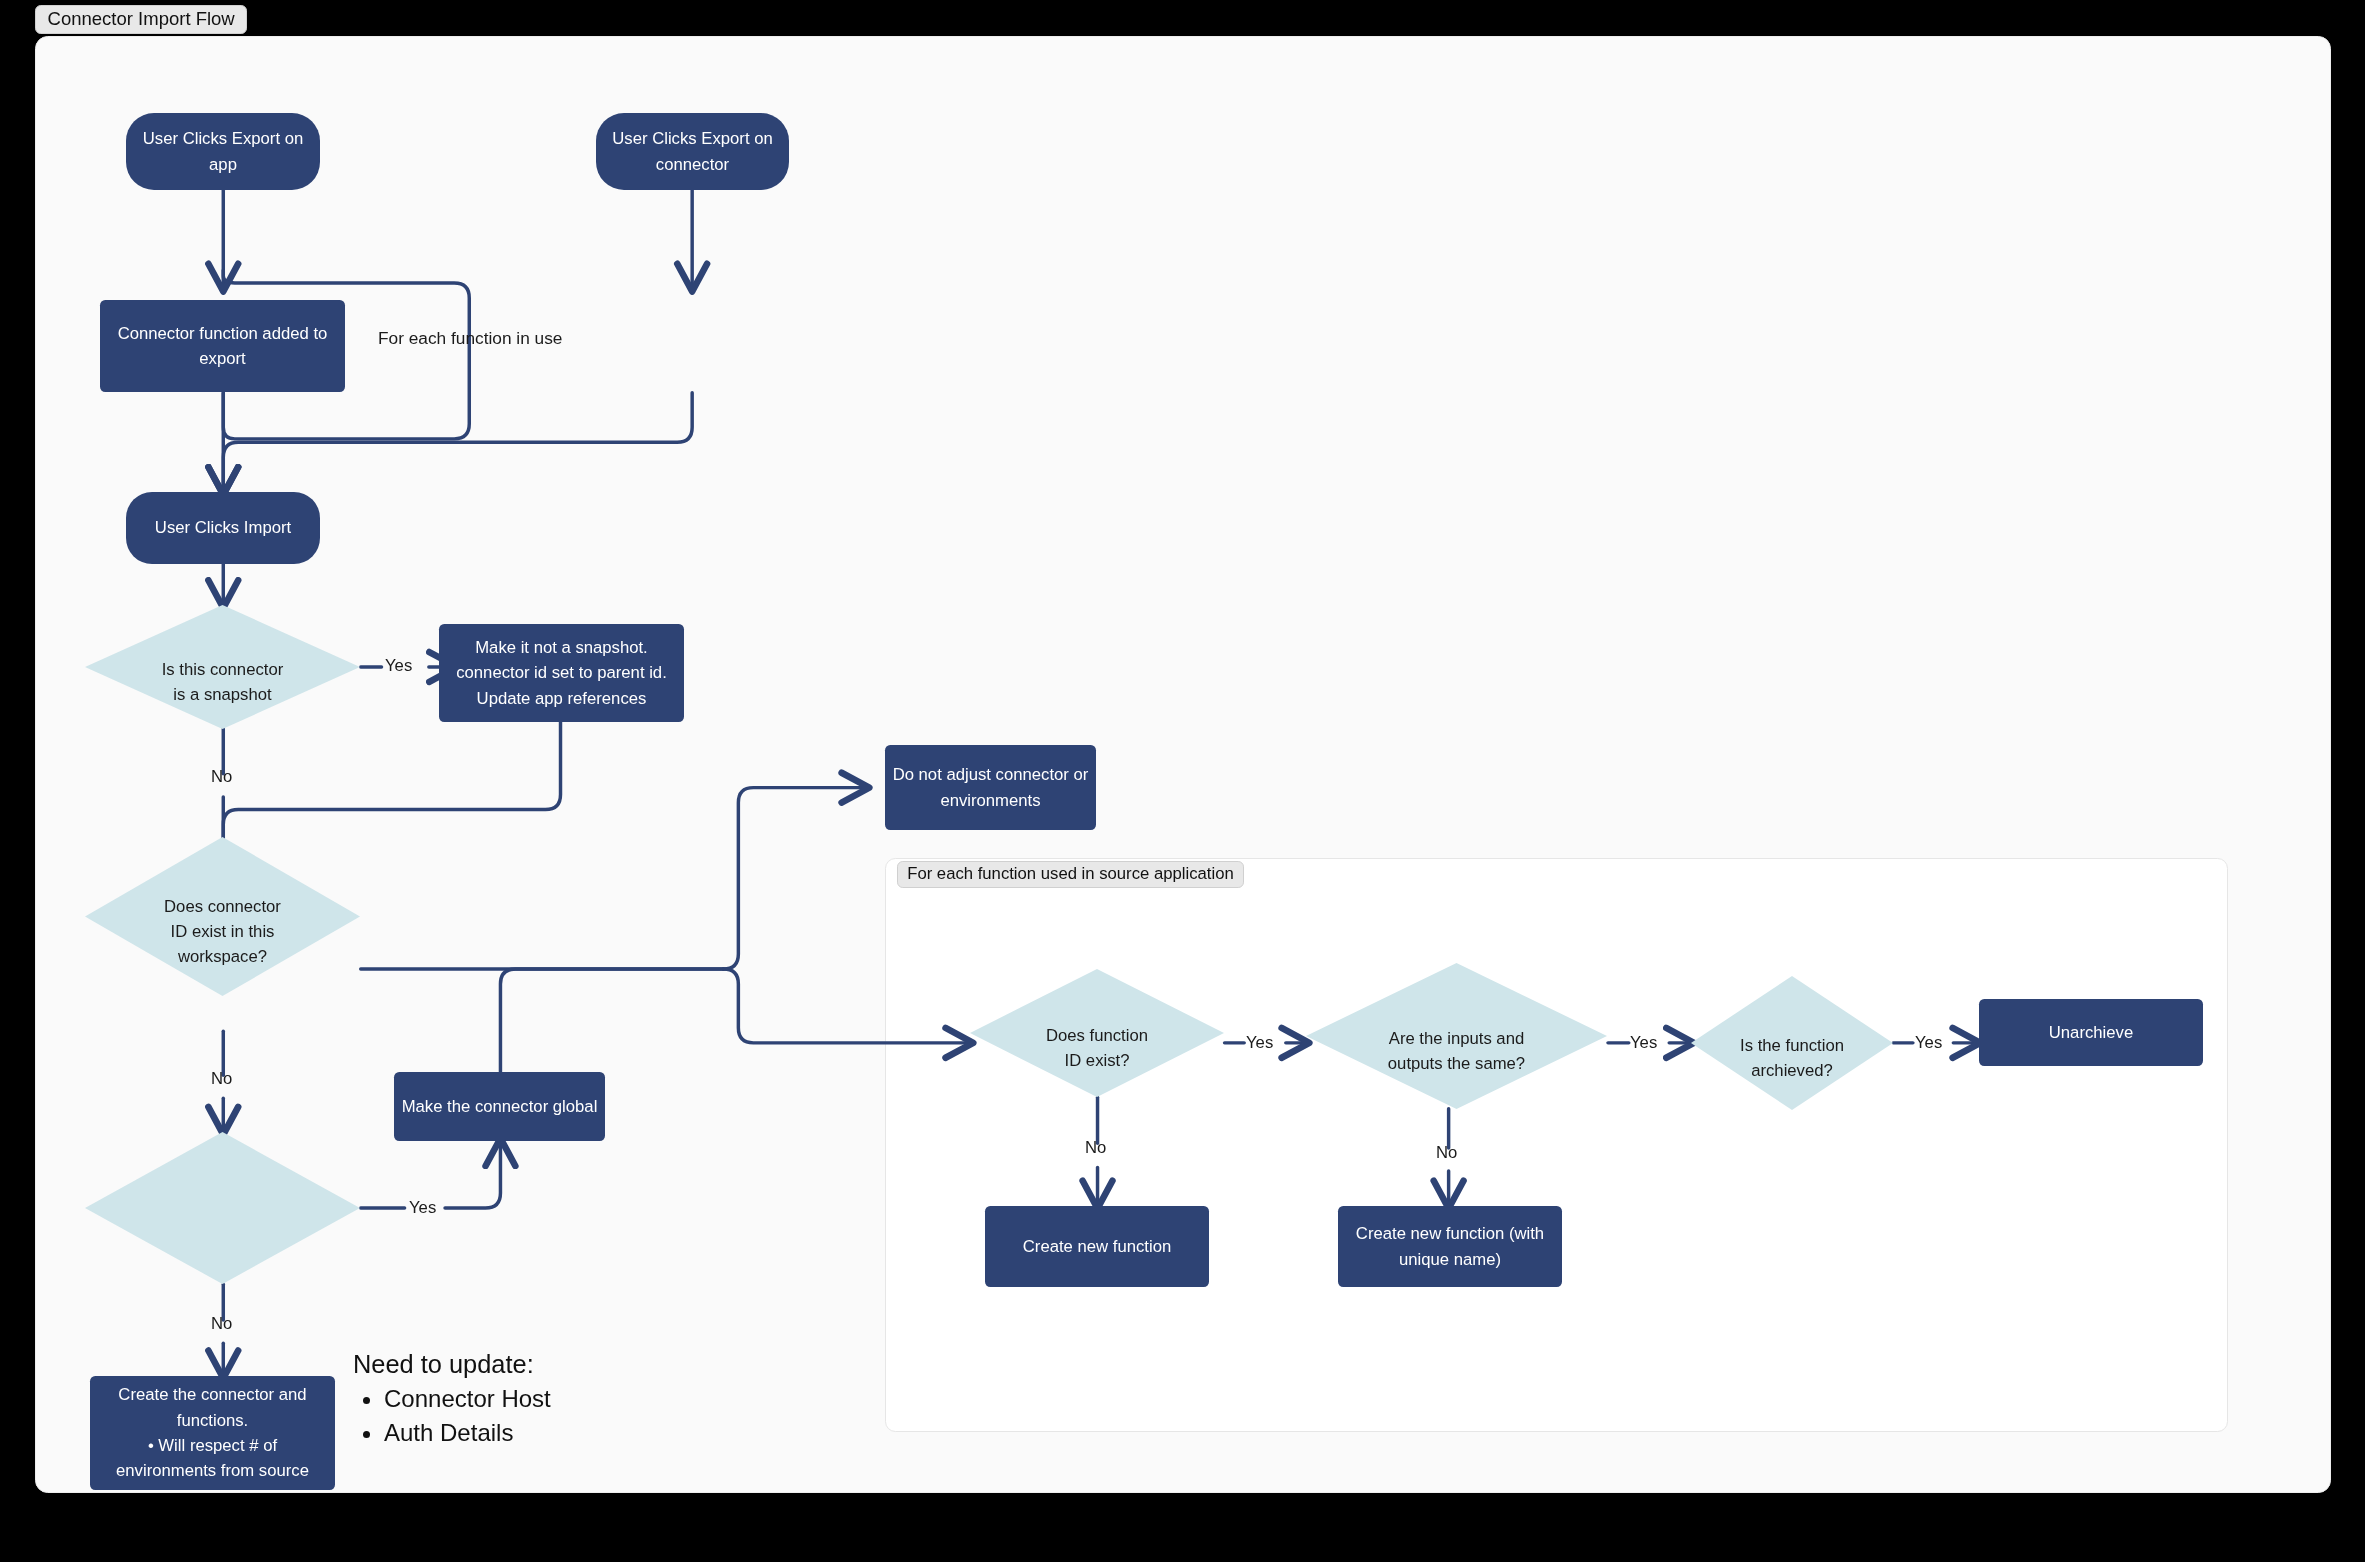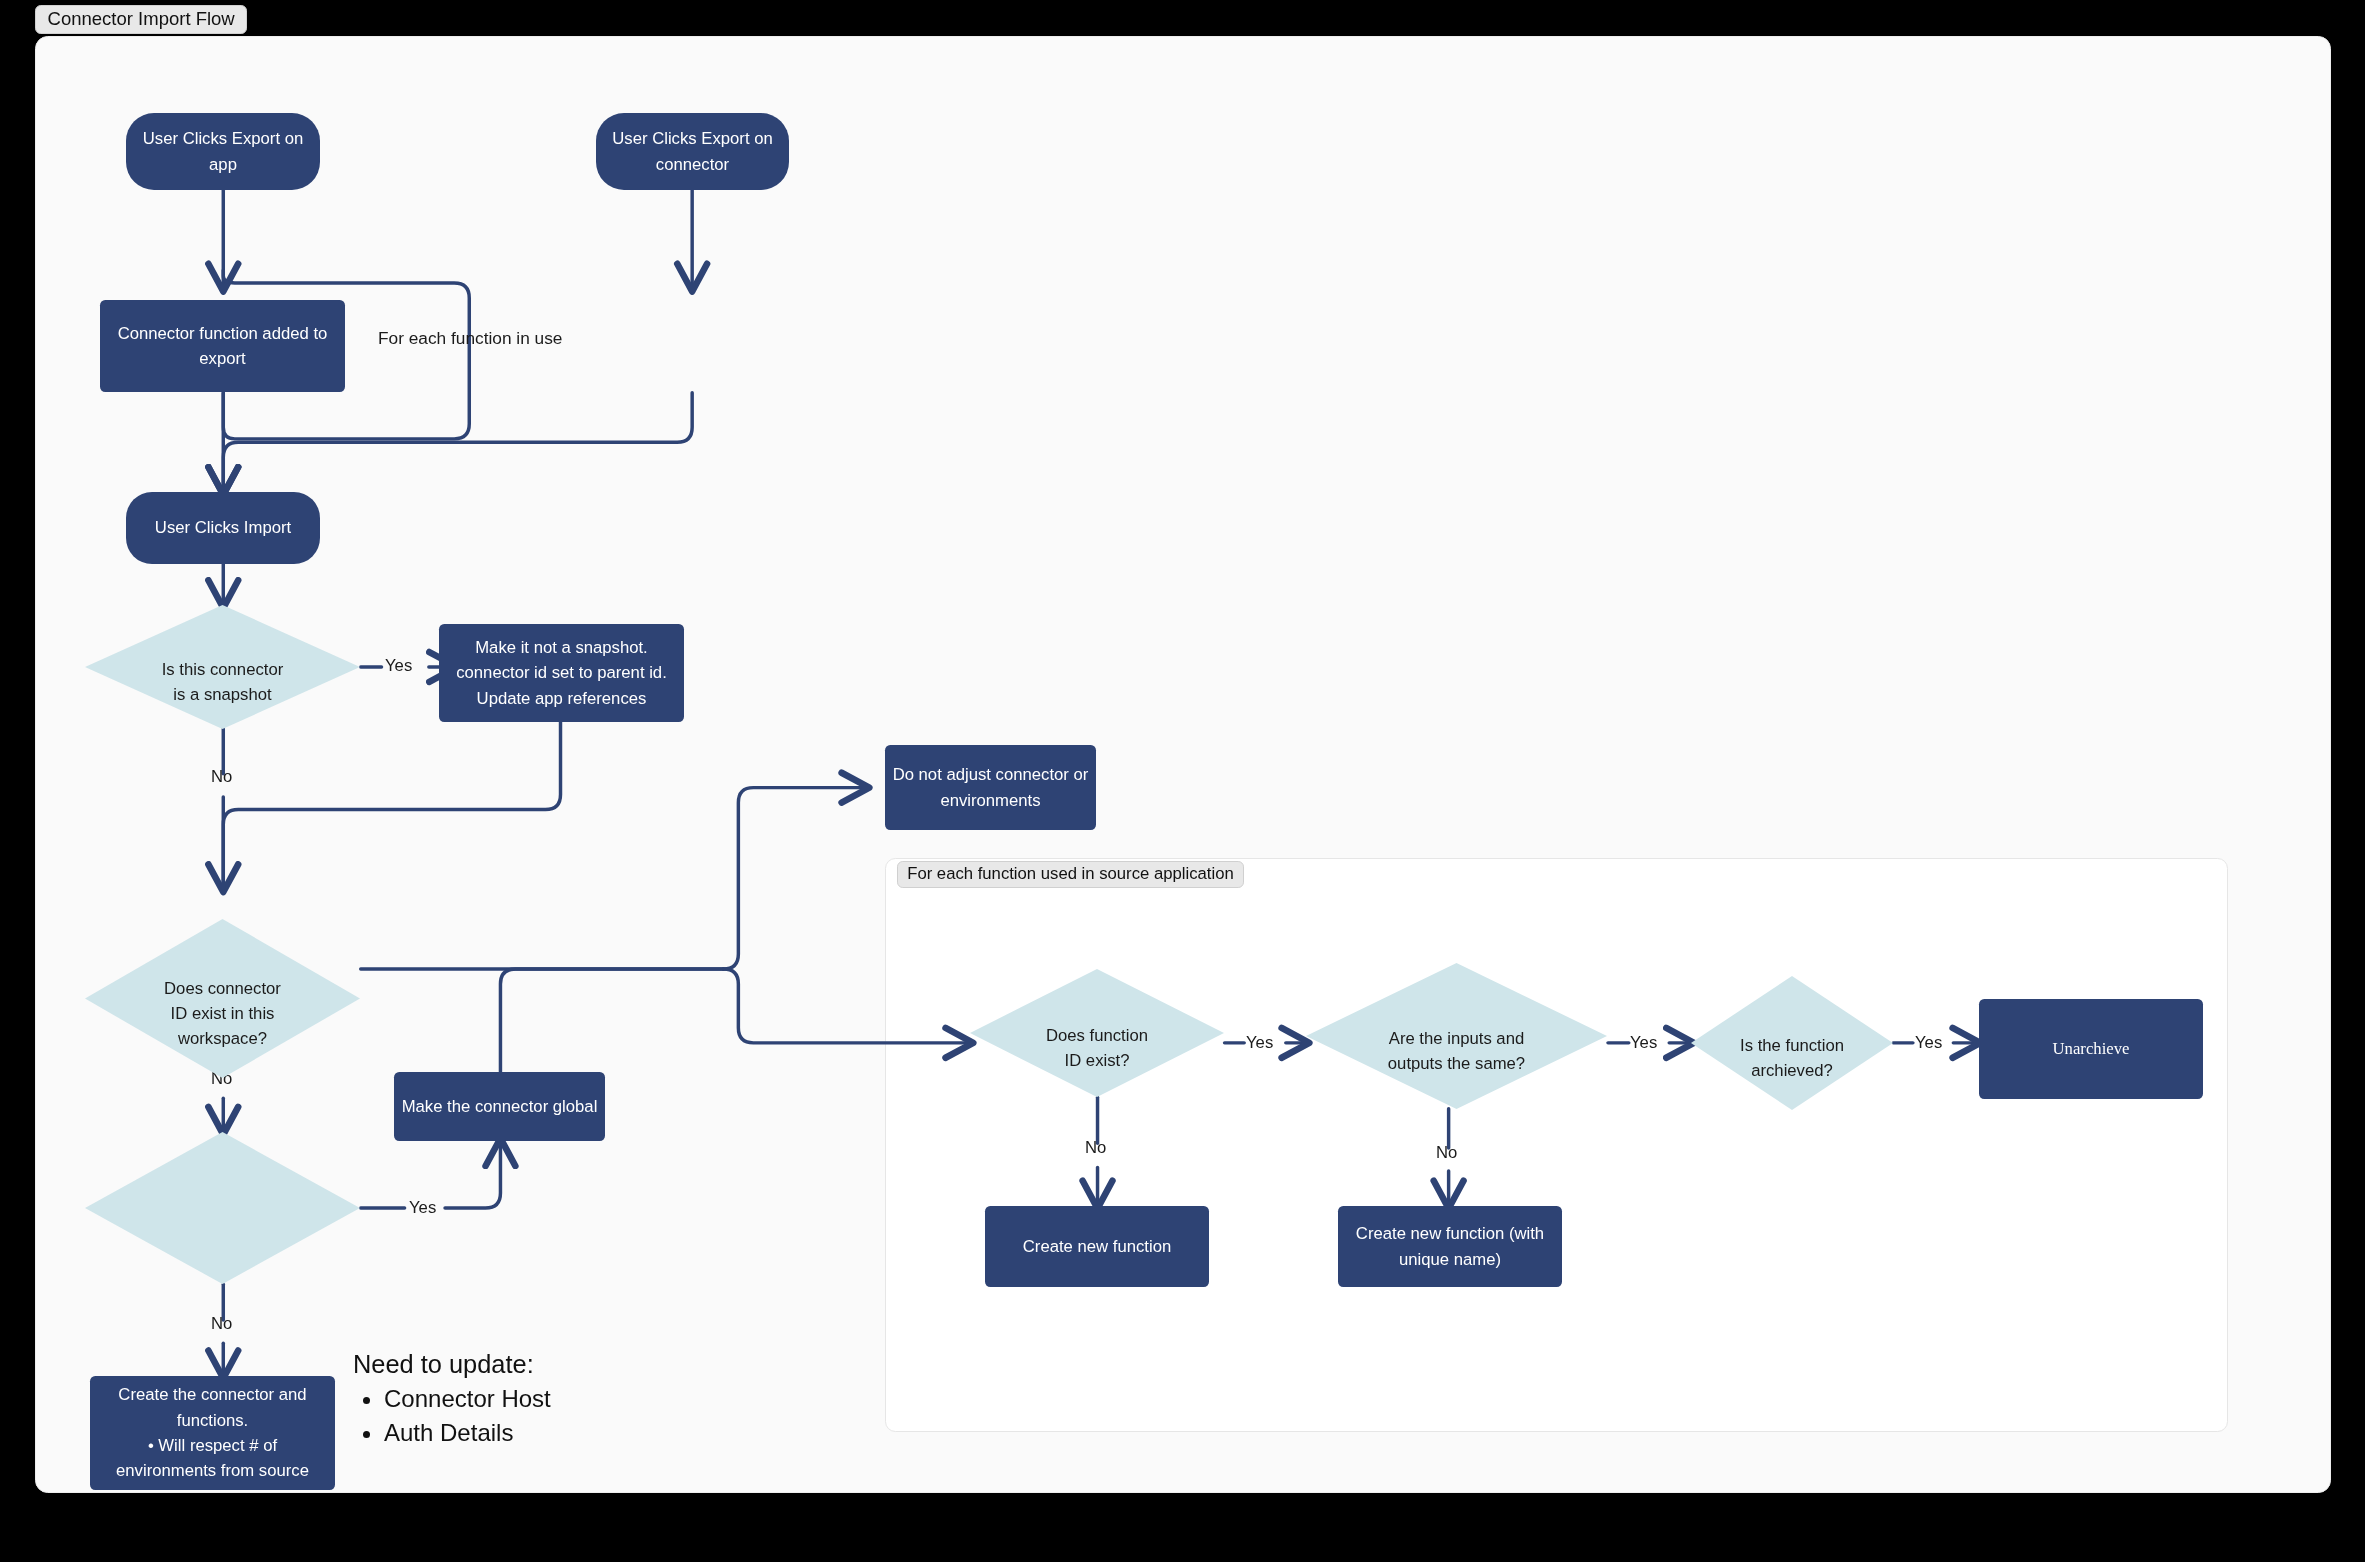--- a/index.html
+++ b/index.html
@@ -192,21 +192,21 @@
     </span>
   </div>
 
   <div class="node proc" style="left:885px;top:745px;width:211px;height:85px;">
     <span>
       <span>Do not adjust connector or</span><br>
       <span>environments</span>
     </span>
   </div>
 
-  <div class="node diamond" style="left:85px;top:919px;width:275px;height:159px;">
+  <div class="node diamond" style="left:85px;top:837px;width:275px;height:159px;">
     <div class="dshape"></div>
     <div class="dtext">
       <span>Does connector</span><br>
       <span>ID exist in this</span><br>
       <span>workspace?</span>
     </div>
   </div>
 
   <div class="node proc" style="left:394px;top:1072px;width:211px;height:69px;">
     <span>Make the connector global</span>
@@ -242,21 +242,21 @@
   </div>
 
   <div class="node diamond" style="left:1691px;top:976px;width:202px;height:134px;">
     <div class="dshape"></div>
     <div class="dtext">
       <span>Is the function</span><br>
       <span>archieved?</span>
     </div>
   </div>
 
-  <div class="node proc" style="left:1979px;top:999px;width:224px;height:100px;font-family:Liberation Serif, serif;">
+  <div class="node proc" style="left:1979px;top:999px;width:224px;height:67px;">
     <span>Unarchieve</span>
   </div>
 
   <div class="node proc" style="left:985px;top:1206px;width:224px;height:81px;">
     <span>Create new function</span>
   </div>
 
   <div class="node proc" style="left:1338px;top:1206px;width:224px;height:81px;">
     <span>
       <span>Create new function (with</span><br>

